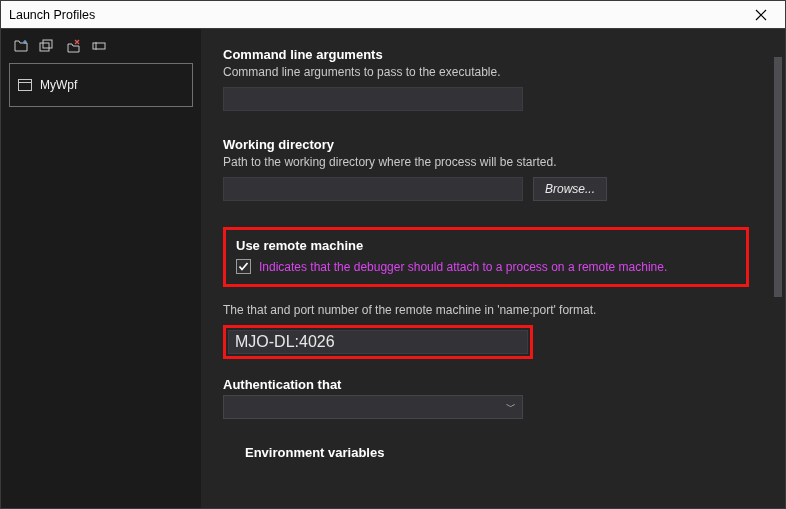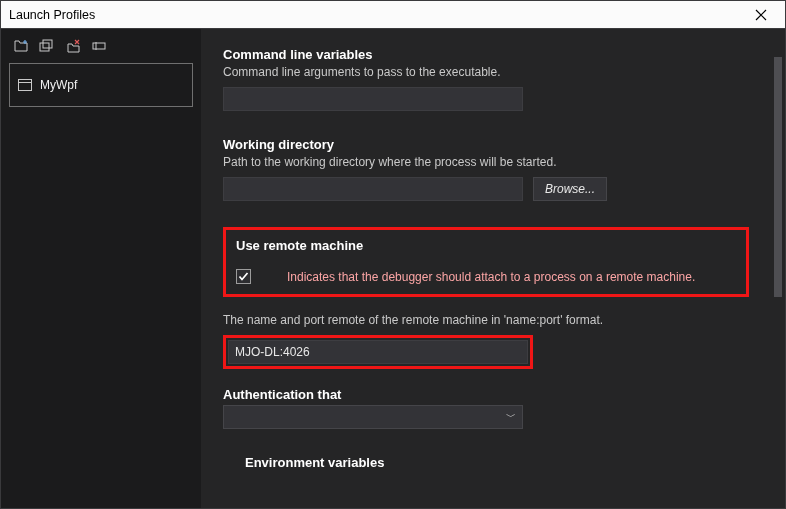--- a/index.html
+++ b/index.html
@@ -13,21 +13,21 @@
   .sb-icons { display: flex; gap: 10px; padding: 2px 4px; align-items: center; }
   .sb-icons svg { display: block; }
   .profile-row { height: 44px; display: flex; align-items: center; gap: 8px; padding: 0 8px; border: 1px solid #707070; color: #f1f1f1; cursor: pointer; }
   .main { flex: 1 1 auto; background: #252526; position: relative; overflow: hidden; }
   .scroll { position: absolute; left: 0; right: 14px; top: 0; bottom: 0; overflow: hidden; padding: 18px 22px 8px 22px; }
   .scrollbar-track { position: absolute; right: 3px; top: 18px; width: 8px; height: 320px; background: transparent; }
   .scrollbar-thumb { width: 8px; height: 240px; background: #4e4e52; border-radius: 0; margin-top: 10px; }
   .section { margin-bottom: 26px; }
   .sec-title { font-weight: 700; font-size: 13px; color: #fff; margin-bottom: 3px; }
   .sec-desc { font-size: 12px; color: #c9c9c9; margin-bottom: 8px; }
-  .text-input { width: 300px; height: 24px; background: #333337; border: 1px solid #3d3d41; color: #e8e8e8; padding: 3px 6px; font-size: 12px; }
+  .text-input { width: 300px; height: 24px; background: #333337; border: 1px solid #3d3d41; color: #e8e8e8; padding: 3px 6px; font-size: 16px; }
   .row-flex { display: flex; gap: 10px; align-items: center; }
   .browse-btn { height: 24px; min-width: 74px; background: #333337; border: 1px solid #454549; color: #e8e8e8; font-size: 12px; padding: 0 10px; cursor: pointer; font-style: italic; }
   .highlight { border: 3px solid #f01616; padding: 8px 10px 10px 10px; margin-bottom: 16px; }
   .check-row { display: flex; align-items: center; gap: 8px; }
   .chk { width: 15px; height: 15px; border: 1px solid #9c9c9c; display: inline-flex; align-items: center; justify-content: center; background: #2d2d30; }
   .chk svg { display: block; }
   .select { width: 300px; height: 24px; background: #333337; border: 1px solid #454549; color: #e8e8e8; display: flex; align-items: center; justify-content: space-between; padding: 0 6px; cursor: pointer; }
   .select .arrow { font-size: 10px; color: #cfcfcf; }
   .hl-input { border: 3px solid #f01616; padding: 2px; display: inline-block; }
 </style>
@@ -80,48 +80,48 @@
             <line x1="0.5" y1="3.5" x2="13.5" y2="3.5" stroke="#c9c9c9"></line>
           </svg>
         <span>MyWpf</span>
       </div>
     </div>
 
     <div class="main">
       <div class="scroll">
 
         <div class="section">
-          <div class="sec-title">Command line variables</div>
+          <div class="sec-title">Command line arguments</div>
           <div class="sec-desc">Command line arguments to pass to the executable.</div>
           <input class="text-input" type="text" value="" style="">
         </div>
 
         <div class="section">
           <div class="sec-title">Working directory</div>
           <div class="sec-desc">Path to the working directory where the process will be started.</div>
           <div class="row-flex">
             <input class="text-input" type="text" value="" style="">
             <button class="browse-btn">Browse...</button>
           </div>
         </div>
 
         <div class="highlight">
-          <div class="sec-title" style="margin-bottom:16px;">Use remote machine</div>
+          <div class="sec-title" style="margin-bottom:6px;">Use remote machine</div>
           <div class="check-row">
             <span class="chk">
               <svg width="11" height="11" viewBox="0 0 11 11">
                   <path d="M1.5 5.5 L4 8.5 L9.5 2" fill="none" stroke="#fff" stroke-width="1.7"></path>
                 </svg>
             </span>
-            <span style="color:#fca5a5;margin-left:28px;">Indicates that the debugger should attach to a process on a remote machine.</span>
+            <span style="color:#d946ef;">Indicates that the debugger should attach to a process on a remote machine.</span>
           </div>
         </div>
 
         <div class="section" style="margin-bottom:18px;">
-          <div class="sec-desc">The name and port remote of the remote machine in 'name:port' format.</div>
+          <div class="sec-desc">The that and port number of the remote machine in 'name:port' format.</div>
           <span class="hl-input">
             <input class="text-input" type="text" value="MJO-DL:4026" style="">
           </span>
         </div>
 
         <div class="section">
           <div class="sec-title">Authentication that</div>
           <div class="select">
             <span></span>
             <span class="arrow">﹀</span>

